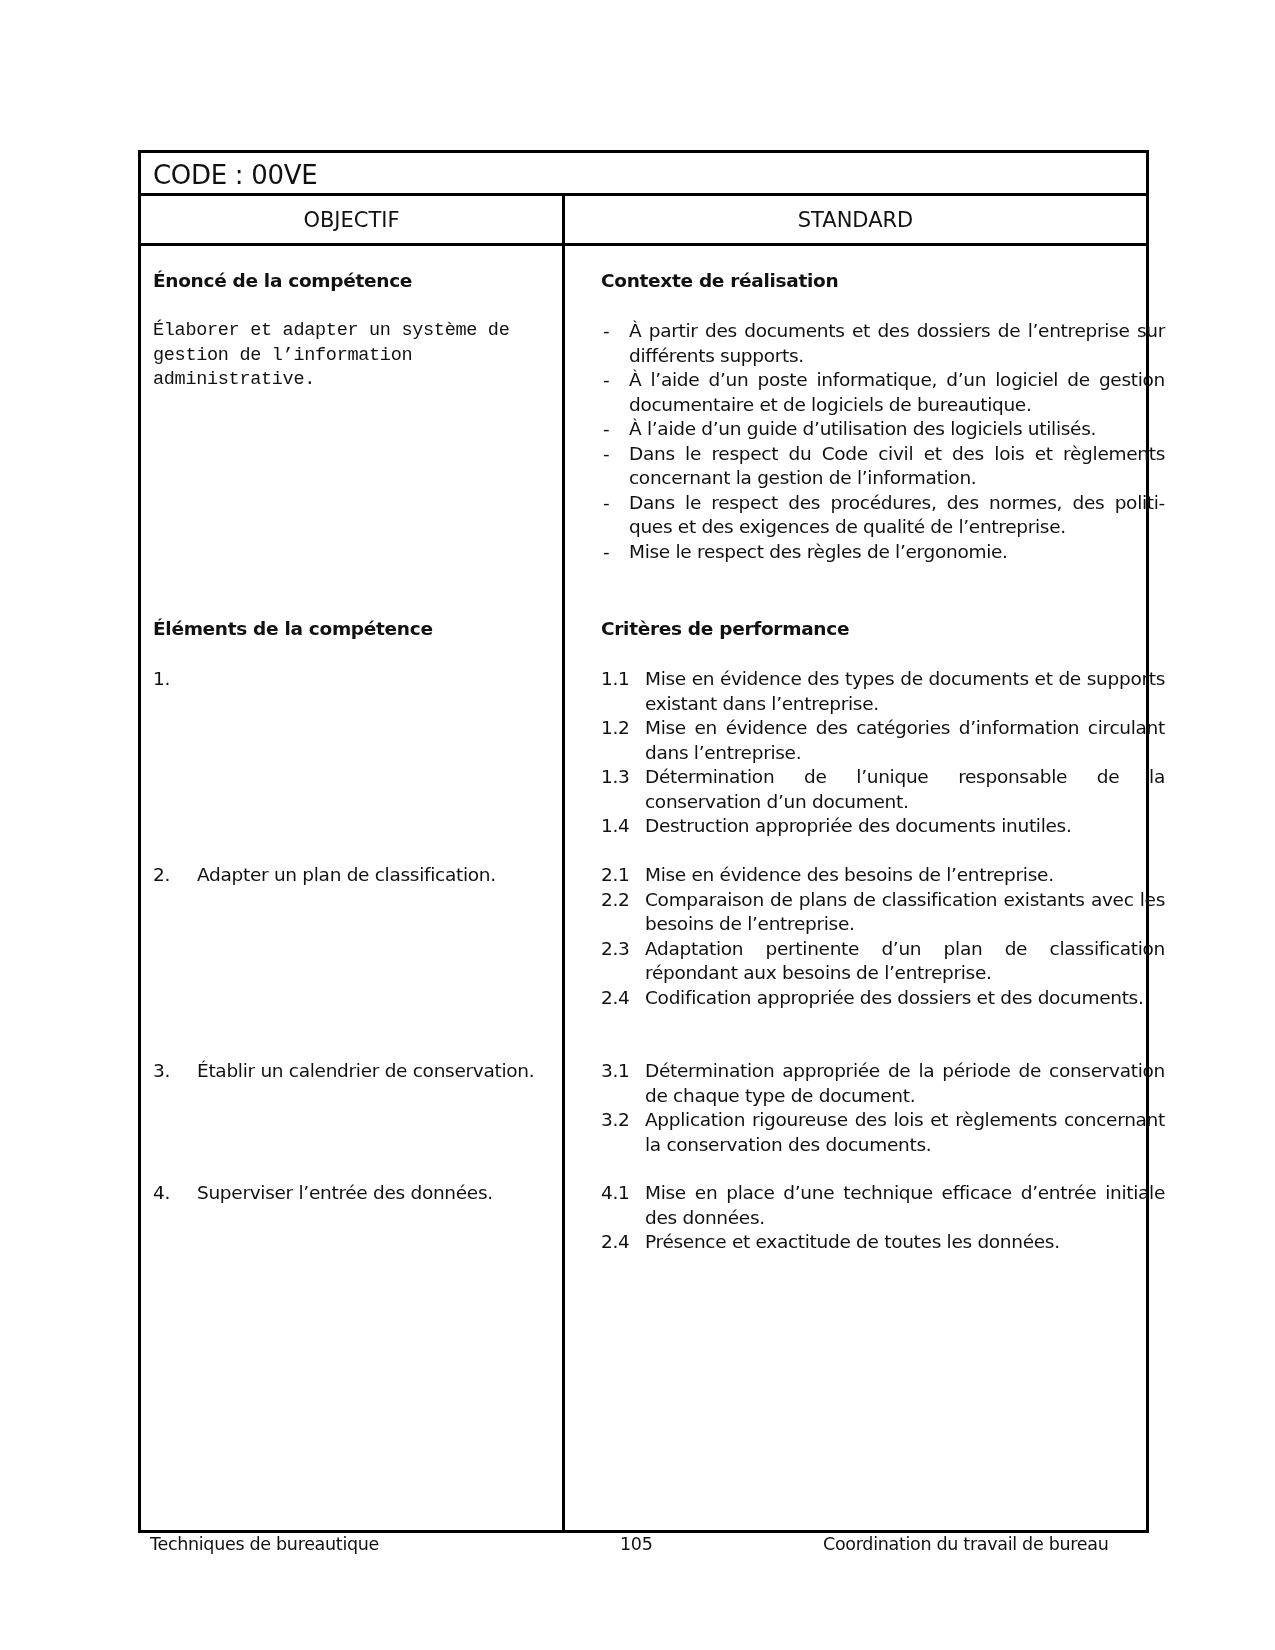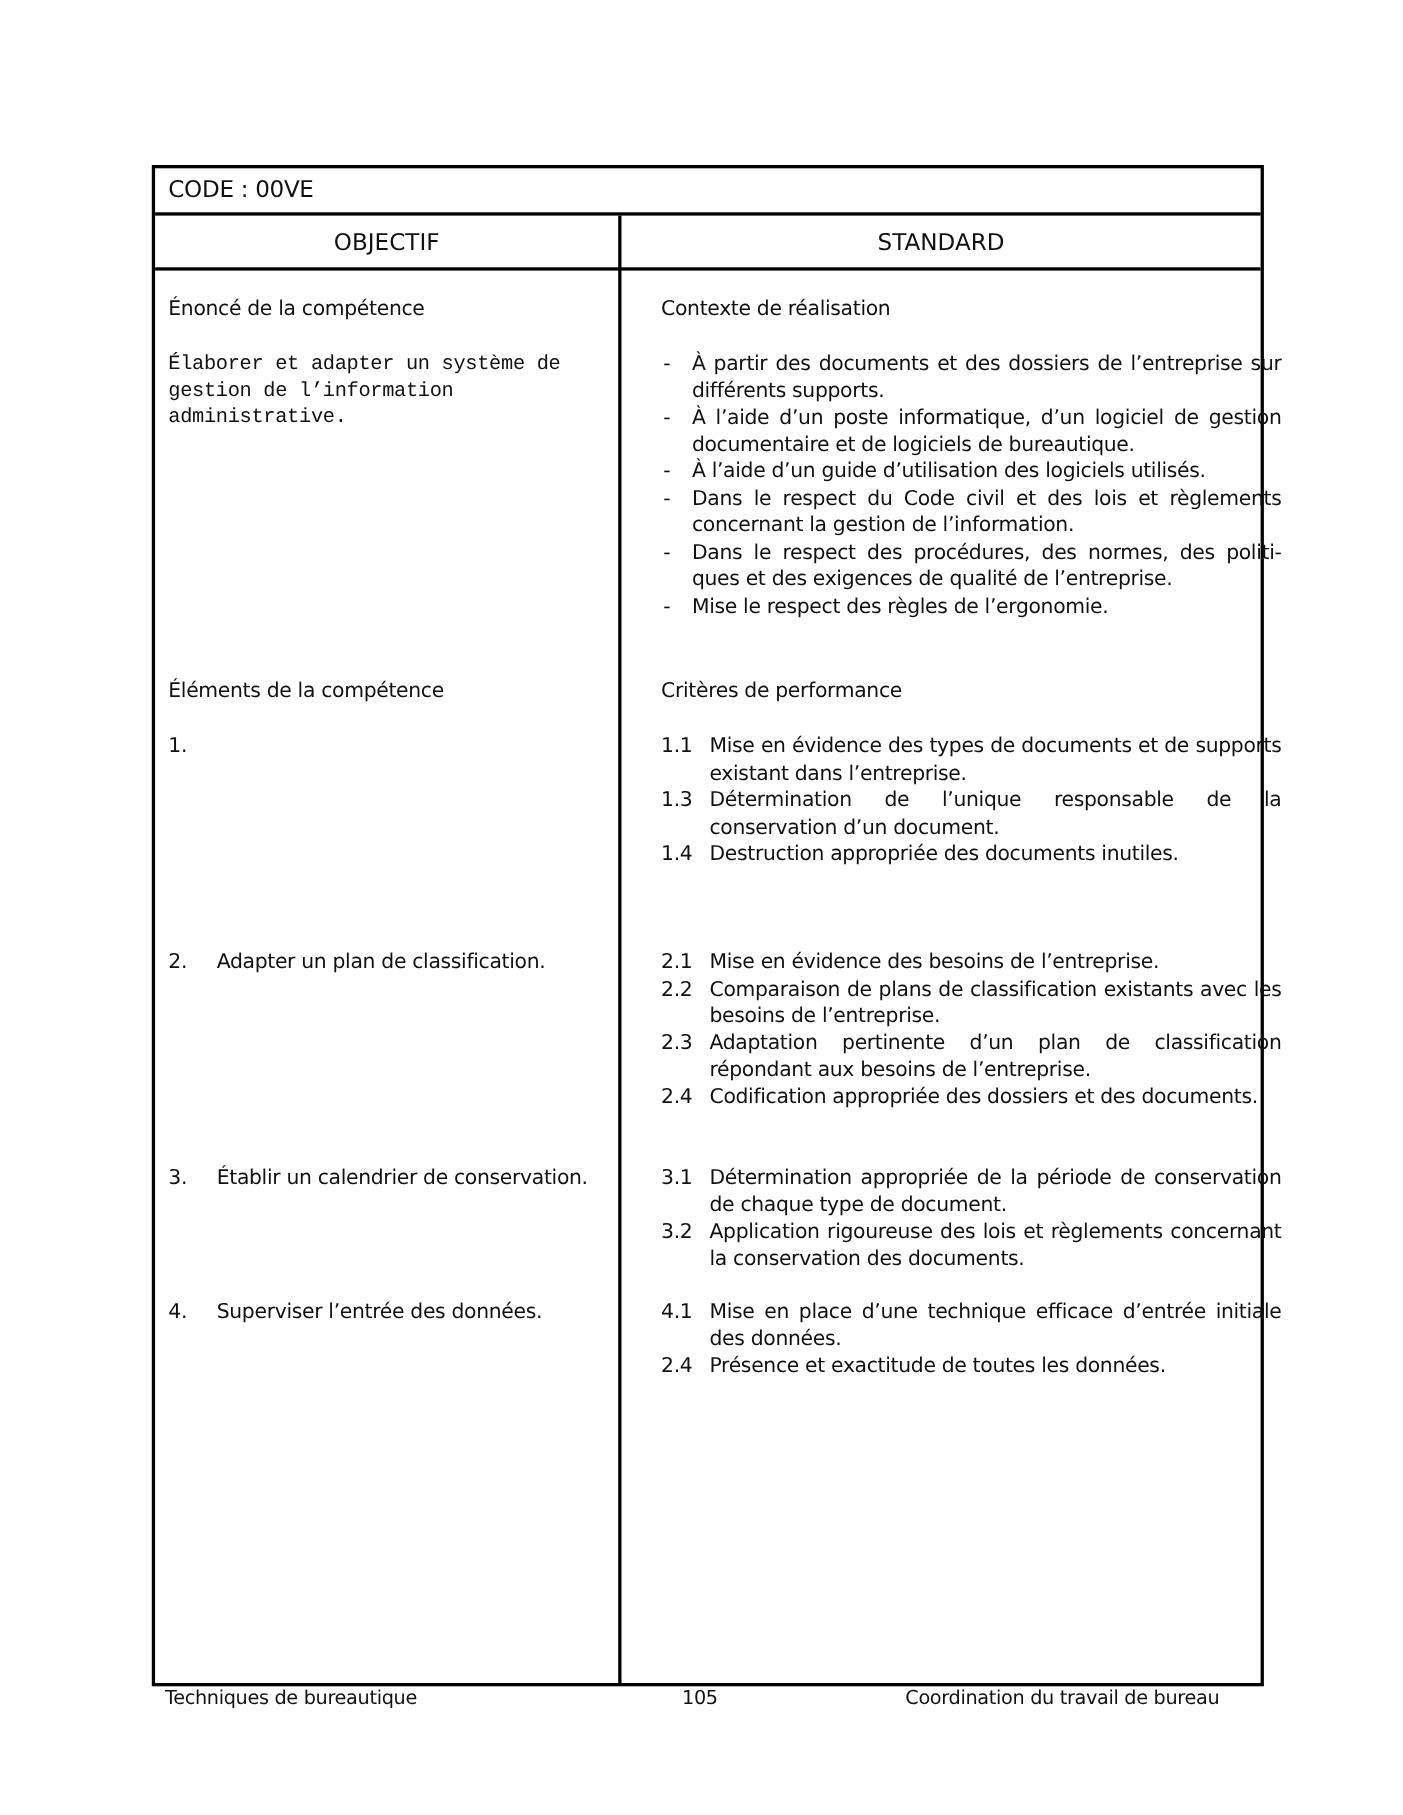--- a/index.html
+++ b/index.html
@@ -1,28 +1,28 @@
 <!DOCTYPE html>
 <html><head>
 <meta charset="utf-8">
 <style>
   html, body { margin: 0; padding: 0; background: #ffffff; }
   body { width: 1275px; height: 1650px; position: relative; font-family: "DejaVu Sans", sans-serif; color: #111; }
   .table { position: absolute; left: 138px; top: 150px; width: 1005px; height: 1377px; border: 3px solid #000; box-sizing: content-box; }
   .code-row { position: absolute; left: 0; top: 0; right: 0; height: 40px; border-bottom: 3px solid #000; }
-  .code-row span { position: absolute; left: 12px; top: 7px; font-size: 21px; letter-spacing: -0.3px; }
+  .code-row span { position: absolute; left: 12px; top: 7px; font-size: 26px; letter-spacing: -0.3px; }
   .header-row { position: absolute; left: 0; top: 43px; right: 0; height: 47px; border-bottom: 3px solid #000; }
   .divider { position: absolute; left: 421px; top: 43px; bottom: 0; width: 3px; background: #000; }
   .hcell { position: absolute; top: 0; height: 47px; display: flex; align-items: center; justify-content: center; font-size: 21px; }
   .hcell.left { left: 0; width: 421px; }
   .hcell.right { left: 424px; right: 0; }
   .col { position: absolute; top: 93px; bottom: 0; font-size: 18.5px; line-height: 24.5px; letter-spacing: -0.3px; }
   .col.left { left: 12px; width: 396px; }
   .col.right { left: 460px; width: 564px; }
-  .heading { font-weight: normal; position: absolute; left: 0; }
+  .heading { font-weight: bold; position: absolute; left: 0; }
   .para { position: absolute; left: 0; right: 0; text-align: left; font-family: Liberation Mono, monospace; }
   .block { position: absolute; left: 0; right: 0; }
   .item { display: flex; }
   .item .num { width: 44px; flex: 0 0 44px; }
   .item .txt { flex: 1; text-align: justify; text-align-last: left; }
   .item.dash .num { width: 26px; flex: 0 0 26px; padding-left: 2px; }
   .footer { position: absolute; top: 1534px; font-size: 17.5px; letter-spacing: -0.3px; }
 </style>
 </head>
 <body>
@@ -91,20 +91,24 @@
     </div>
 
     <div class="heading" style="top:371px">Critères de performance</div>
 
     <div class="block" style="top:421px">
       <div class="item">
           <span class="num">1.1</span>
           <span class="txt">Mise en évidence des types de documents et de supports existant dans l’entreprise.</span>
         </div>
       <div class="item">
+          <span class="num">1.2</span>
+          <span class="txt">Mise en évidence des catégories d’information circulant dans l’entreprise.</span>
+        </div>
+      <div class="item">
           <span class="num">1.3</span>
           <span class="txt">Détermination de l’unique responsable de la conservation d’un document.</span>
         </div>
       <div class="item">
           <span class="num">1.4</span>
           <span class="txt">Destruction appropriée des documents inutiles.</span>
         </div>
     </div>
 
     <div class="block" style="top:617px">

